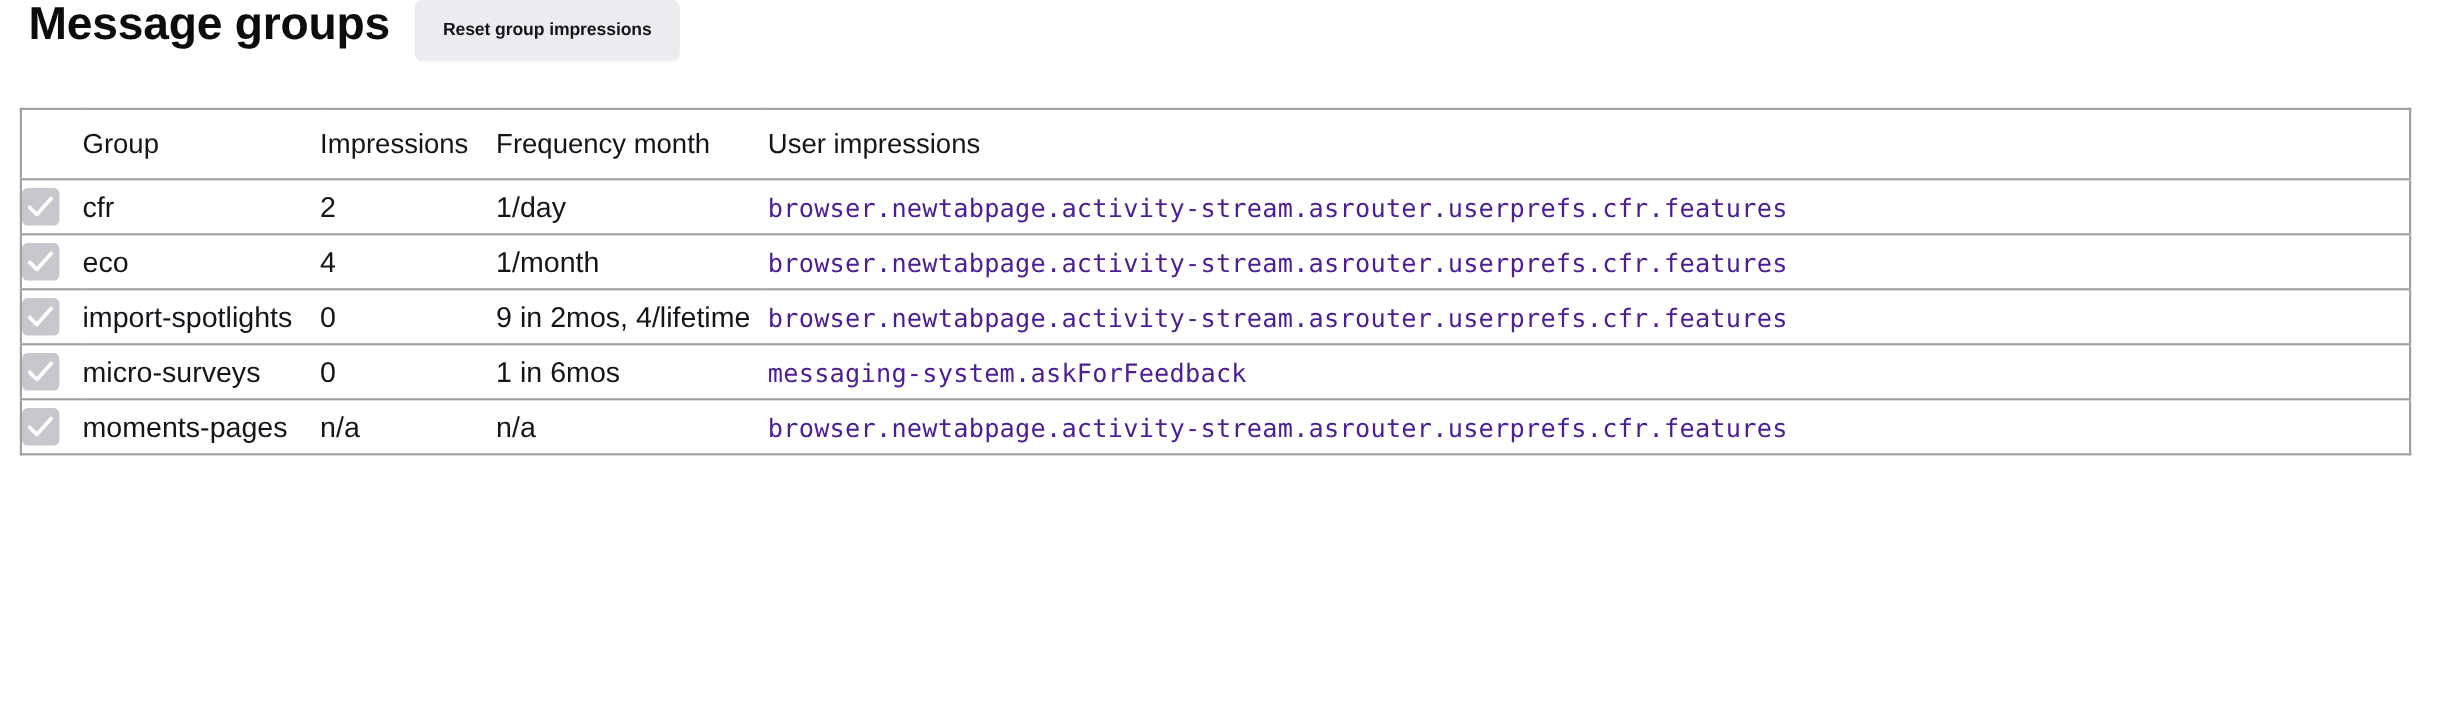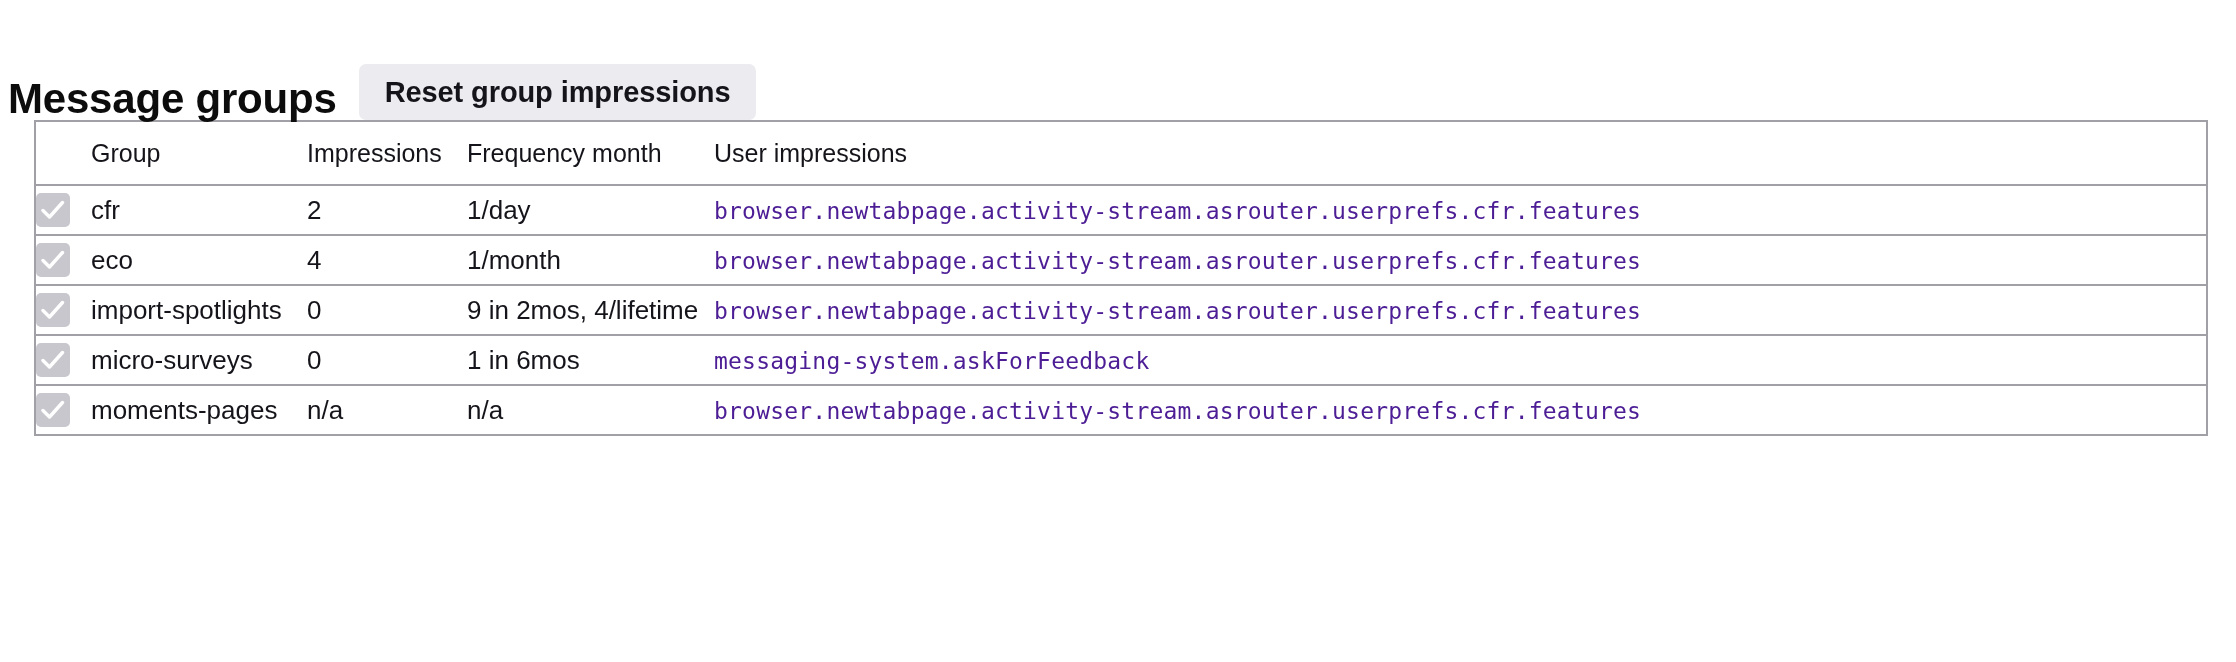--- a/index.html
+++ b/index.html
@@ -20,65 +20,64 @@
     position: relative;
     width: 2236px;
     height: 662px;
     box-sizing: border-box;
     padding: 0;
   }
 
   
   .header-row {
     display: flex;
-    align-items: flex-end;
+    align-items: flex-start;
     gap: 22px;
-    padding: 0 0 0 8px;
-    height: 120px;
+    padding: 0 0 0 26px;
+    height: 98px;
   }
   .page-title {
     font-size: 42px;
     font-weight: 700;
     letter-spacing: -0.2px;
     line-height: 1;
     margin: 0;
     color: #0c0c0d;
     white-space: nowrap;
   }
   .reset-button {
     display: inline-flex;
     align-items: center;
     justify-content: center;
     height: 56px;
     padding: 0 26px;
     background: #ececf0;
     border: none;
     border-radius: 7px;
     font-family: "Liberation Sans", sans-serif;
-    font-size: 29px;
+    font-size: 16px;
     font-weight: 700;
     color: #15141a;
     cursor: pointer;
     white-space: nowrap;
     letter-spacing: -0.1px;
   }
 
   
   .table-wrap {
     padding: 0 44px 0 18px;
   }
   table.groups {
     border-collapse: collapse;
     width: 2174px;
     table-layout: fixed;
     border-top: 2px solid #a0a0a6;
     border-left: 2px solid #a0a0a6;
     border-right: 2px solid #a0a0a6;
     border-bottom: 2px solid #a0a0a6;
-    margin-left: 16px;
   }
   table.groups col.c-check { width: 56px; }
   table.groups col.c-group { width: 216px; }
   table.groups col.c-impr  { width: 160px; }
   table.groups col.c-freq  { width: 247px; }
   table.groups col.c-pref  { width: auto; }
 
   table.groups th,
   table.groups td {
     text-align: left;

